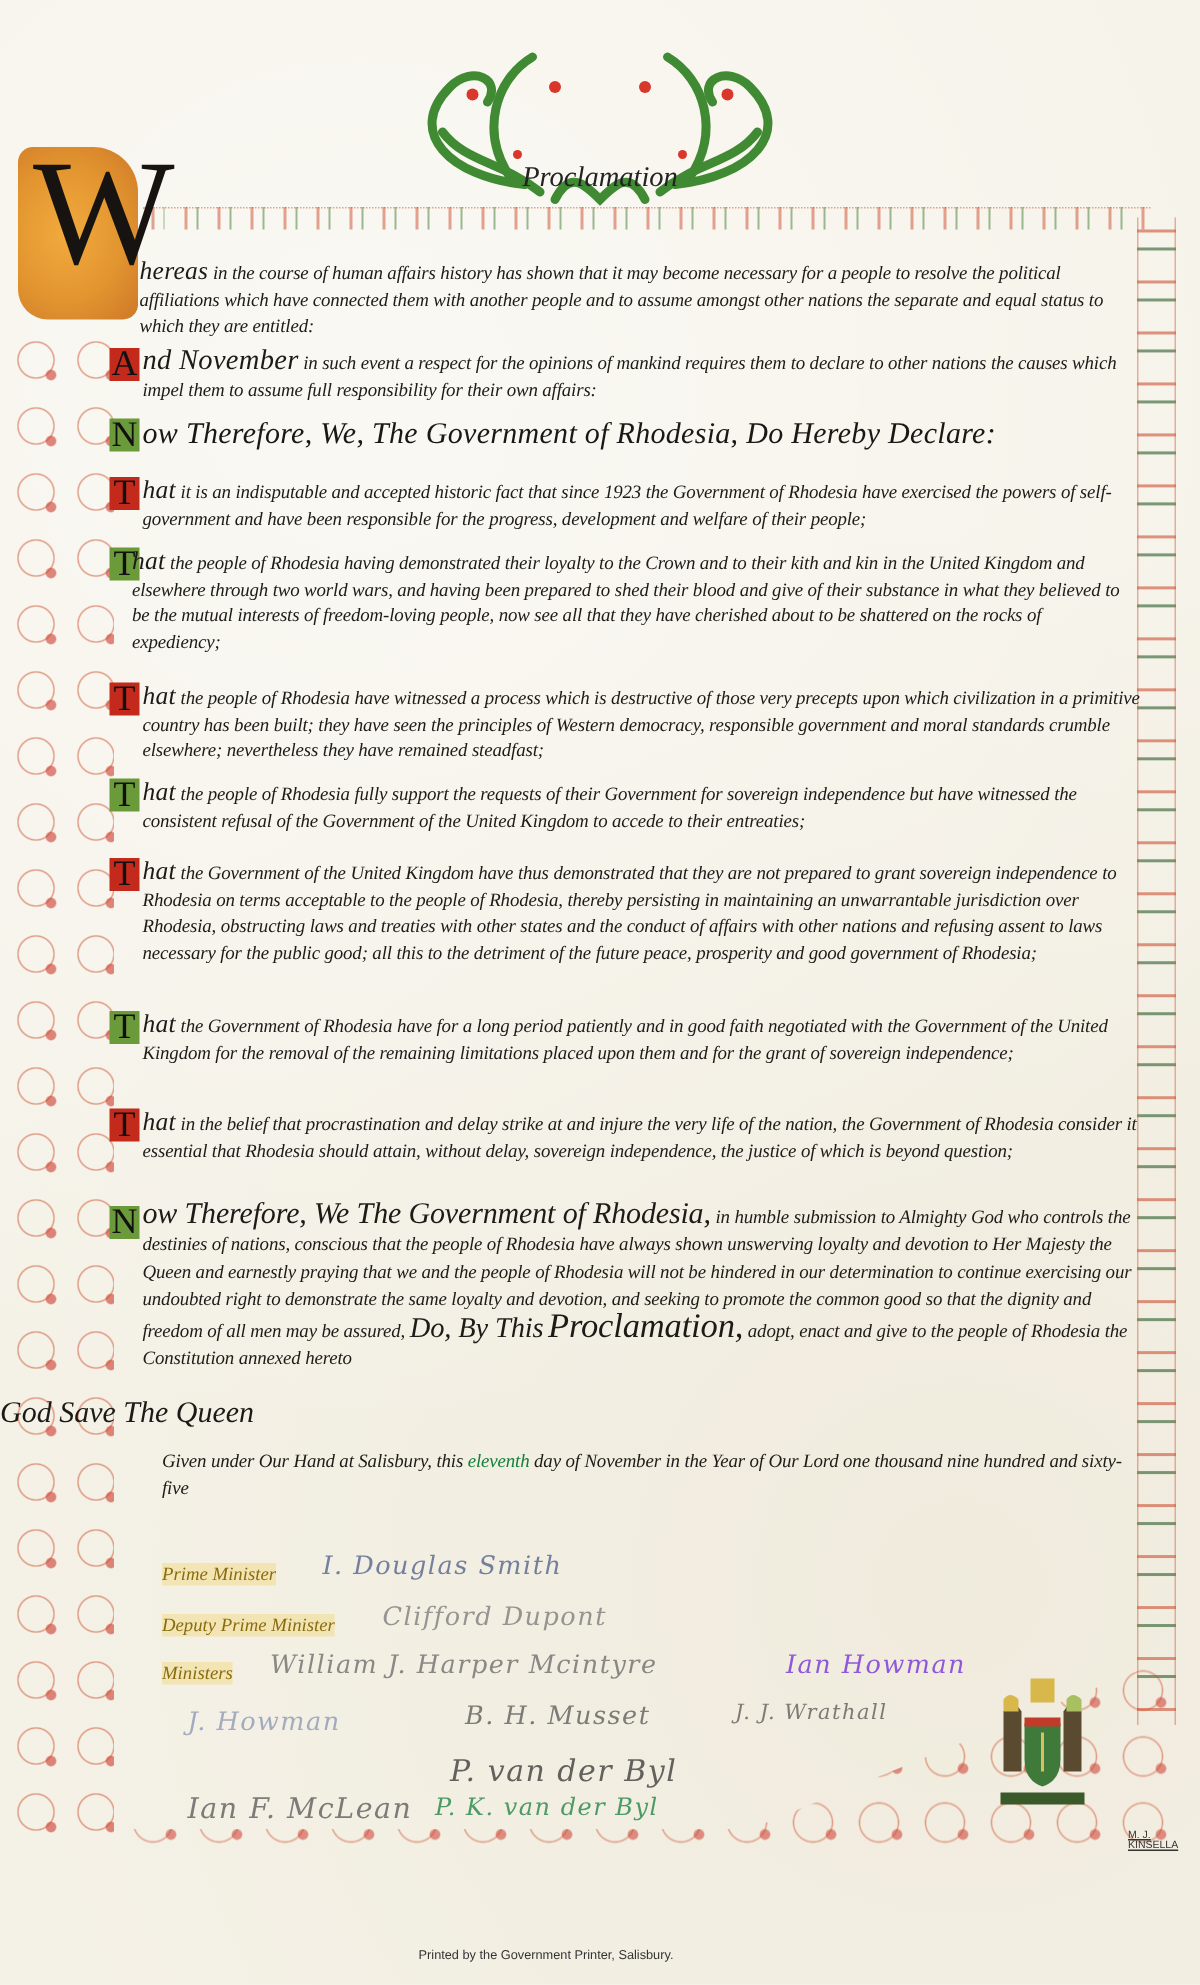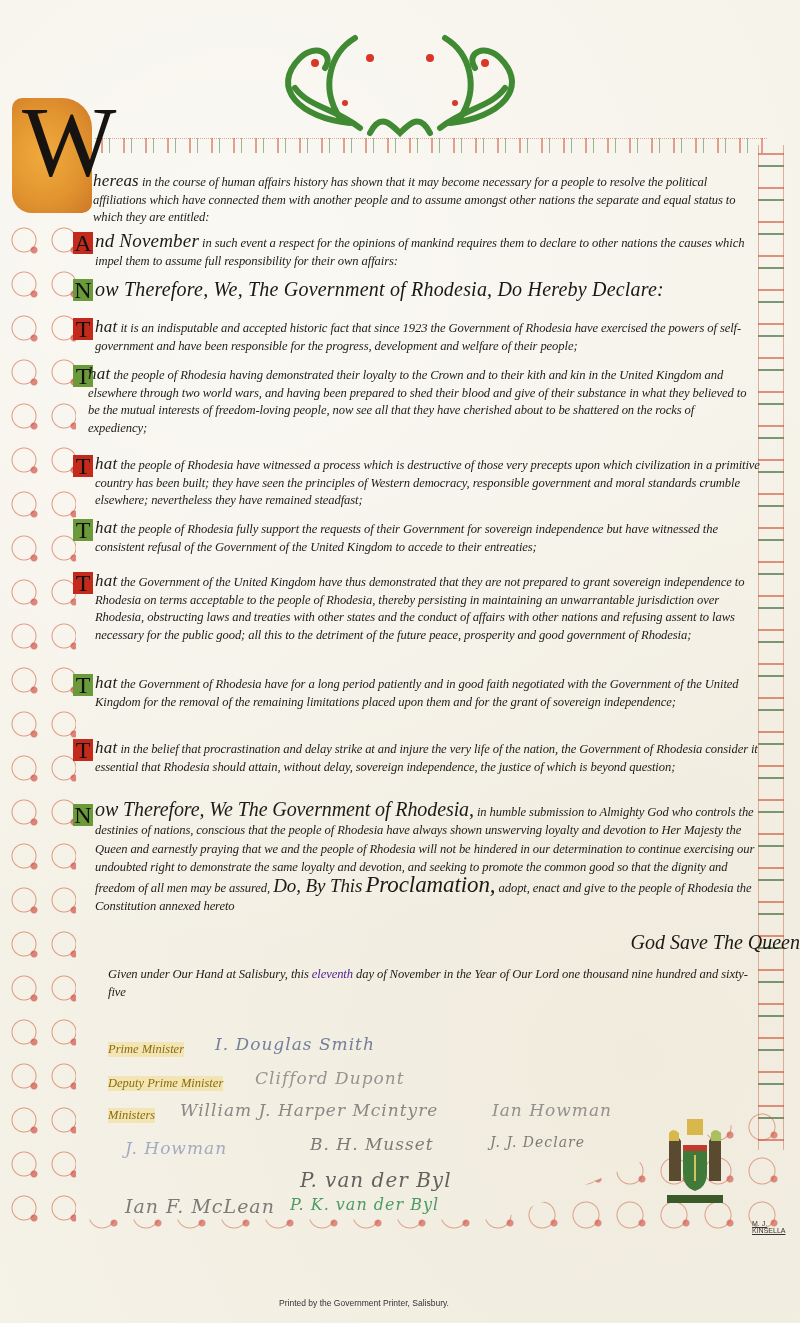--- a/index.html
+++ b/index.html
@@ -72,21 +72,21 @@
     position: absolute; width: 20px; height: 22px;
     font-size: 24px; line-height: 22px; text-align: center; color: #121010;
     font-style: normal;
   }
   .initial.red { background: #c42a1c; }
   .initial.green { background: #6b9a3a; }
   .heading {
     position: absolute; font-style: italic; font-size: 20px; letter-spacing: 0.2px; color: #1a1816;
   }
   .god-save {
-    position: absolute; left: 0; width: 800px; text-align: right; top: 931px;
+    position: absolute; left: 0; width: 800px; text-align: left; top: 931px;
     font-style: italic; font-size: 20px;
   }
   .sig-label {
     position: absolute; font-style: italic; font-size: 12.5px; color: #8a6c10;
     background: rgba(240,210,90,0.35);
   }
   .sig {
     position: absolute; font-family: "DejaVu Serif", serif; font-style: italic;
     color: #4a5b86; opacity: 0.75; font-size: 17px; letter-spacing: 1px;
   }
@@ -94,21 +94,21 @@
     position: absolute; left: 665px; top: 1115px; width: 60px; height: 92px;
   }
   .artist {
     position: absolute; left: 752px; top: 1220px; font-size: 7px; font-family: "Liberation Sans", sans-serif;
     text-decoration: underline; color: #333;
   }
   .footer {
     position: absolute; left: 0; width: 728px; top: 1298px; text-align: center;
     font-family: "Liberation Sans", sans-serif; font-size: 8.5px; color: #333;
   }
-  .dim { color: #4c1d95; }
+  .dim { color: #15803d; }
 </style>
 </head>
 <body>
 
 <div class="paper"></div>
 
 <div class="border-top"></div>
 <div class="border-right"></div>
 <div class="border-left"></div>
 <div class="border-bottom"></div>
@@ -126,20 +126,21 @@
     </g>
     <g fill="#d8372a">
       <circle cx="75" cy="35" r="4"></circle>
         <circle cx="130" cy="30" r="4"></circle>
       <circle cx="245" cy="35" r="4"></circle>
         <circle cx="190" cy="30" r="4"></circle>
       <circle cx="105" cy="75" r="3"></circle>
         <circle cx="215" cy="75" r="3"></circle>
     </g>
   </svg>
+  <div class="title">Proclamation</div>
 </div>
 
 <div class="big-w-box"></div>
 <div class="big-w">W</div>
 
 <div class="para" style="left:93px; top:172px; width:670px;">
   <span class="lead">hereas</span>
   <span>in the course of human affairs history has shown that it may become necessary for a people to resolve the political affiliations which have connected them with another people and to assume amongst other nations the separate and equal status to which they are entitled:</span>
 </div>
 
@@ -211,23 +212,23 @@
   <span>day of November in the Year of Our Lord one thousand nine hundred and sixty-five</span>
 </div>
 
 <div class="sig-label" style="left:108px; top:1042px;">Prime Minister</div>
 <div class="sig-label" style="left:108px; top:1076px;">Deputy Prime Minister</div>
 <div class="sig-label" style="left:108px; top:1108px;">Ministers</div>
 
 <div class="sig" style="left:215px; top:1034px;">I. Douglas Smith</div>
 <div class="sig" style="left:255px; top:1068px; color:#777;">Clifford Dupont</div>
 <div class="sig" style="left:180px; top:1100px; color:#666;">William J. Harper  Mcintyre</div>
-<div class="sig" style="left:492px; top:1100px; color:#737373;">Ian Howman</div>
+<div class="sig" style="left:524px; top:1100px; color:#6d28d9;">Ian Howman</div>
 <div class="sig" style="left:310px; top:1134px; color:#555;">B. H. Musset</div>
-<div class="sig" style="left:490px; top:1134px; color:#555; font-size:14px;">J. J. Declare</div>
+<div class="sig" style="left:490px; top:1134px; color:#555; font-size:14px;">J. J. Wrathall</div>
 <div class="sig" style="left:300px; top:1168px; color:#333; font-size:20px;">P. van der Byl</div>
 <div class="sig" style="left:125px; top:1138px; color:#8894b4;">J. Howman</div>
 <div class="sig" style="left:125px; top:1195px; color:#555; font-size:19px;">Ian F. McLean</div>
 <div class="sig" style="left:290px; top:1195px; color:#15803d; font-size:16px;">P. K. van der Byl</div>
 
 <div class="crest">
   <svg width="60" height="92" viewBox="0 0 60 92">
     <rect x="22" y="4" width="16" height="16" fill="#d8b84a"></rect>
     <path d="M18 34 h24 v24 q0 14 -12 18 q-12 -4 -12 -18 z" fill="#3f7a3a"></path>
     <rect x="18" y="30" width="24" height="6" fill="#c23a2a"></rect>

